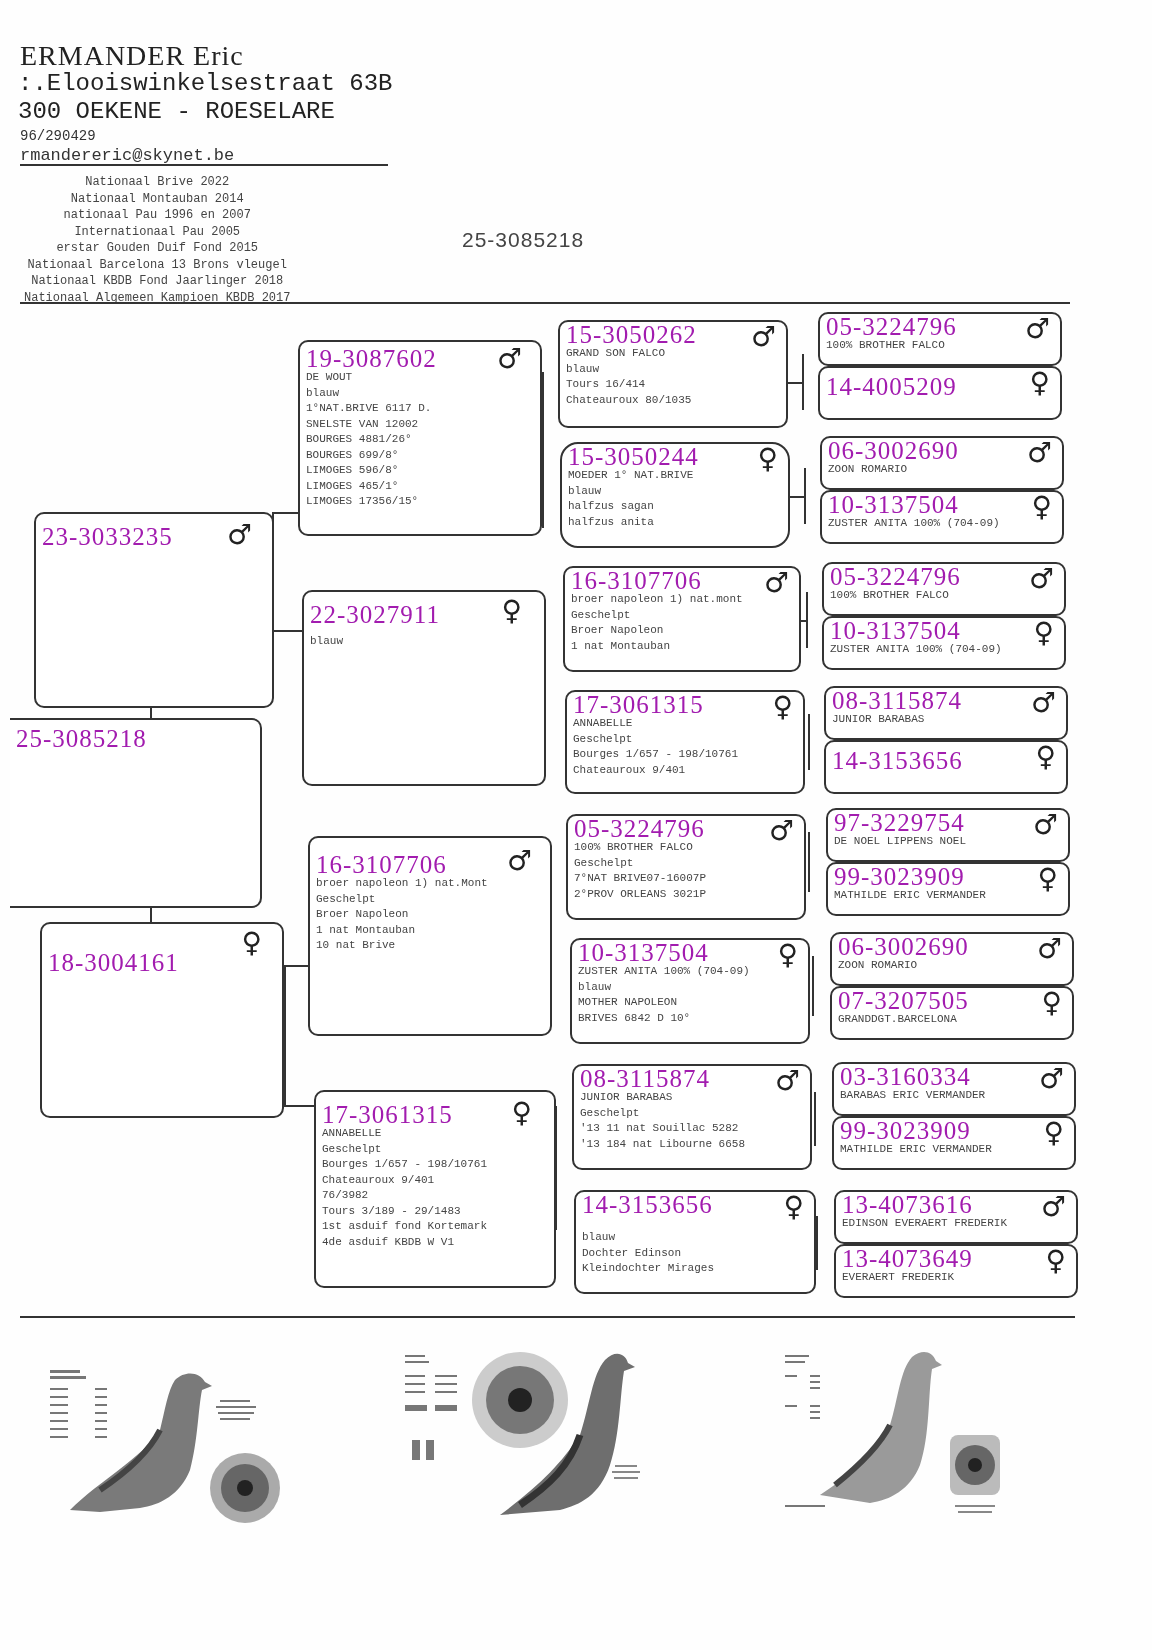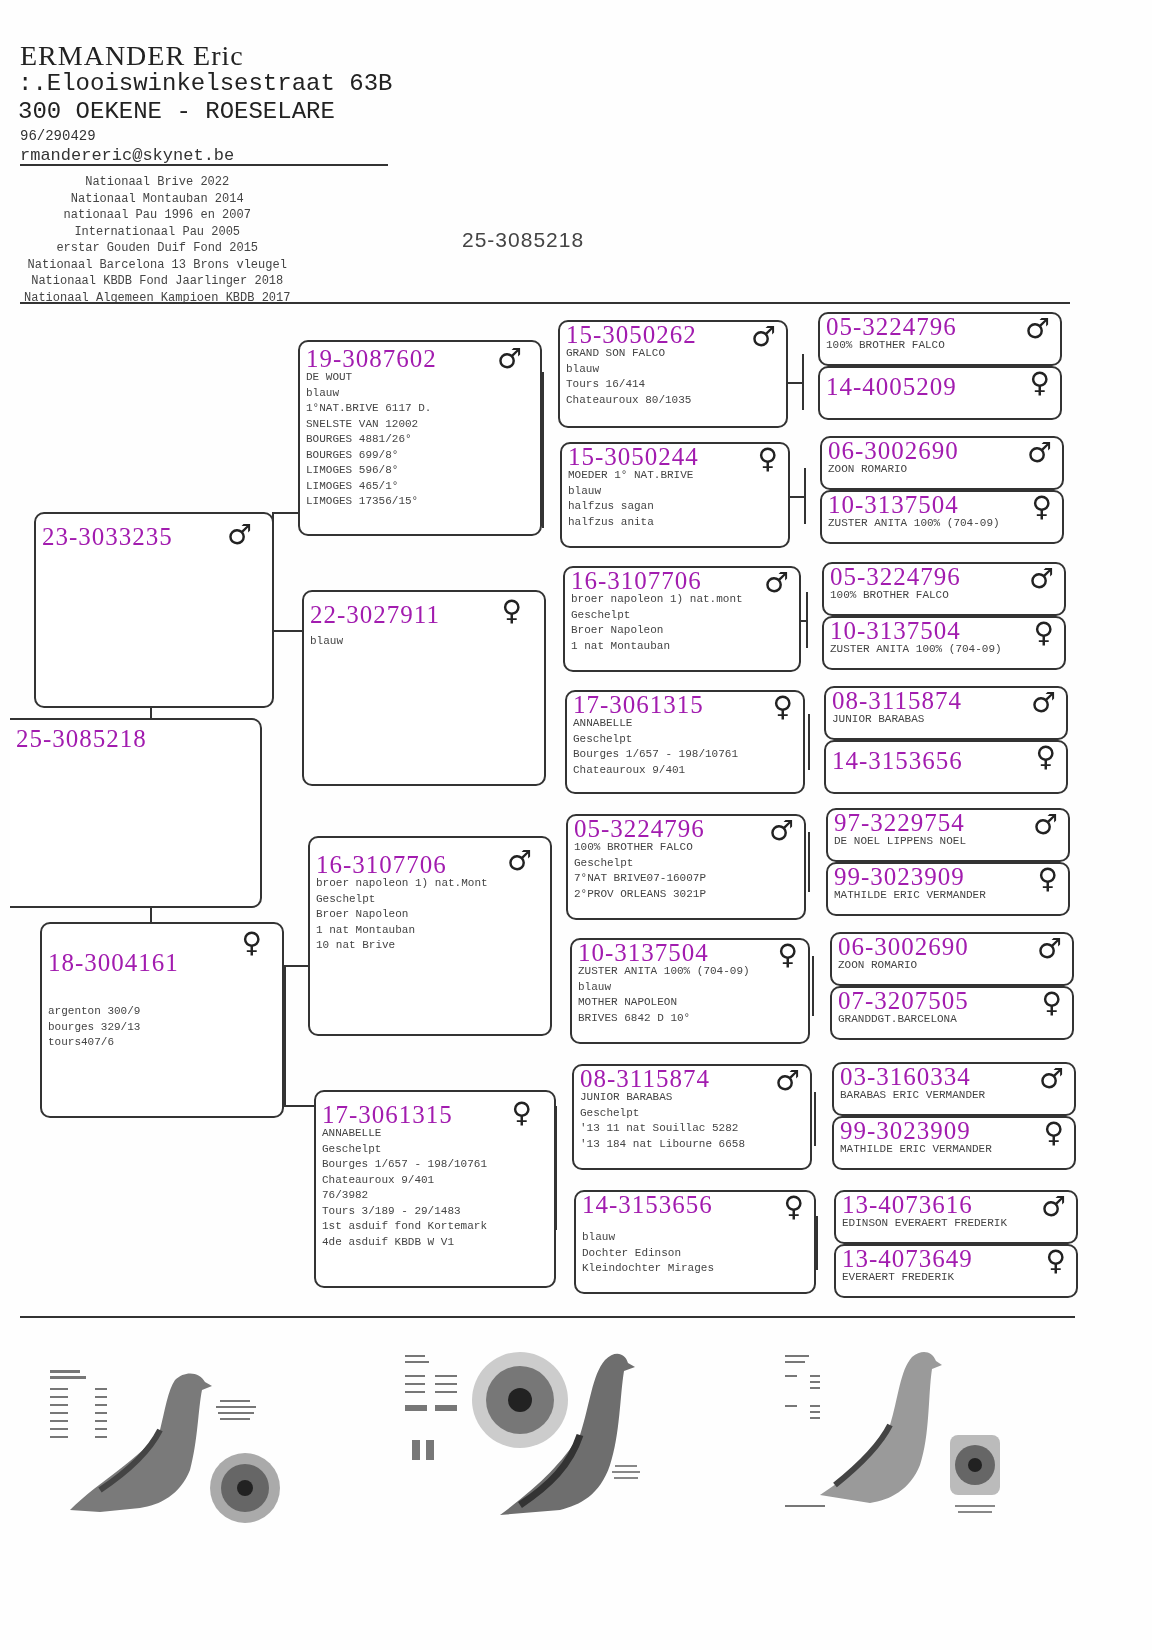--- a/index.html
+++ b/index.html
@@ -79,25 +79,20 @@
   <div class="ring" style="margin-top:6px;">25-3085218</div>
 </div>
 
 <div class="box" style="left:34px;top:512px;width:240px;height:196px;">
   <div class="ring" style="margin-top:10px;">23-3033235</div>
   <span class="sex" style="top:6px;right:20px;">♂</span>
 </div>
 <div class="box" style="left:40px;top:922px;width:244px;height:196px;">
   <div class="ring" style="margin-top:26px;">18-3004161</div>
   <span class="sex" style="top:4px;right:20px;">♀</span>
-  <div style="margin-top:30px;">
-    <div class="line">argenton 300/9</div>
-    <div class="line">bourges 329/13</div>
-    <div class="line">tours407/6</div>
-  </div>
 </div>
 
 <div class="box" style="left:298px;top:340px;width:244px;height:196px;">
   <div class="ring" style="margin-top:4px;">19-3087602</div>
   <span class="sex" style="top:2px;right:18px;">♂</span>
   <div class="line">DE WOUT</div>
   <div class="line">blauw</div>
   <div class="line">1°NAT.BRIVE 6117 D.</div>
   <div class="line">SNELSTE VAN 12002</div>
   <div class="line">BOURGES 4881/26°</div>
@@ -134,21 +129,21 @@
 </div>
 
 <div class="box" style="left:558px;top:320px;width:230px;height:108px;">
   <div class="ring">15-3050262</div>
   <span class="sex">♂</span>
   <div class="line">GRAND SON FALCO</div>
   <div class="line">blauw</div>
   <div class="line">Tours 16/414</div>
   <div class="line">Chateauroux 80/1035</div>
 </div>
-<div class="box" style="left:560px;top:442px;width:230px;height:106px;">
+<div class="box" style="left:560px;top:442px;width:230px;height:106px;border-radius:18px;">
   <div class="ring">15-3050244</div>
   <span class="sex">♀</span>
   <div class="line">MOEDER 1° NAT.BRIVE</div>
   <div class="line">blauw</div>
   <div class="line">halfzus sagan</div>
   <div class="line">halfzus anita</div>
 </div>
 <div class="box" style="left:563px;top:566px;width:238px;height:106px;">
   <div class="ring">16-3107706</div>
   <span class="sex">♂</span>

